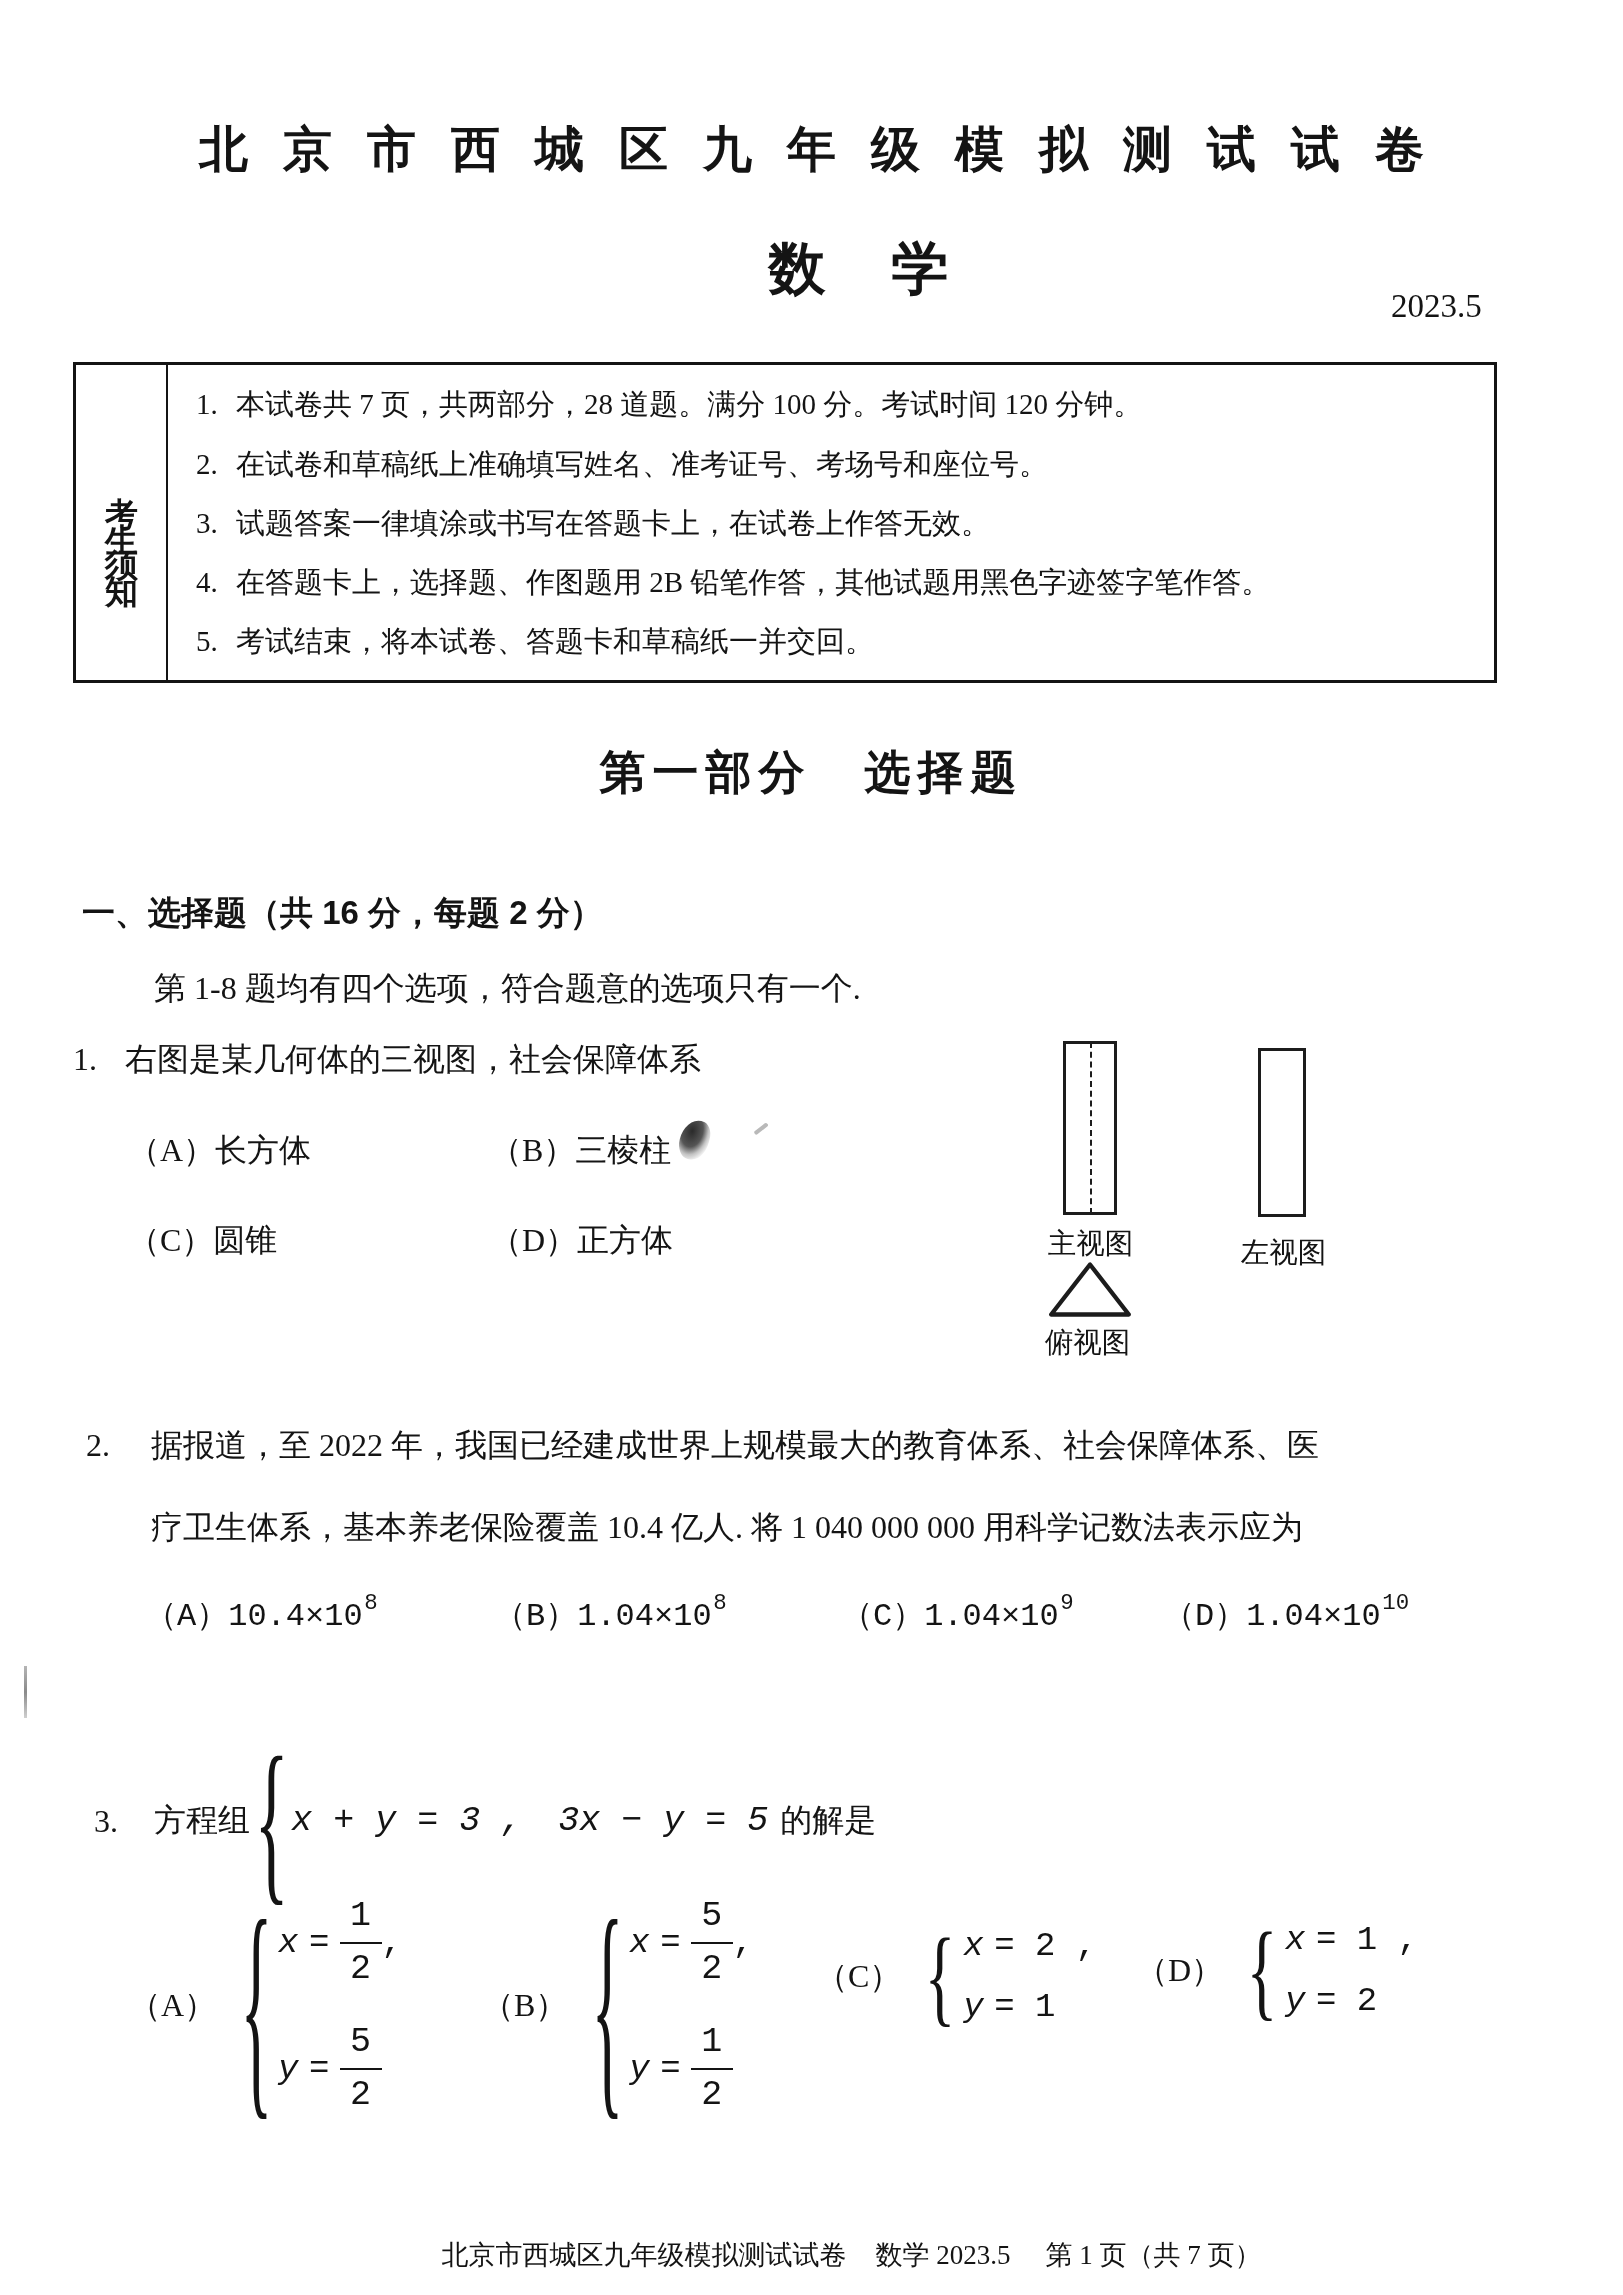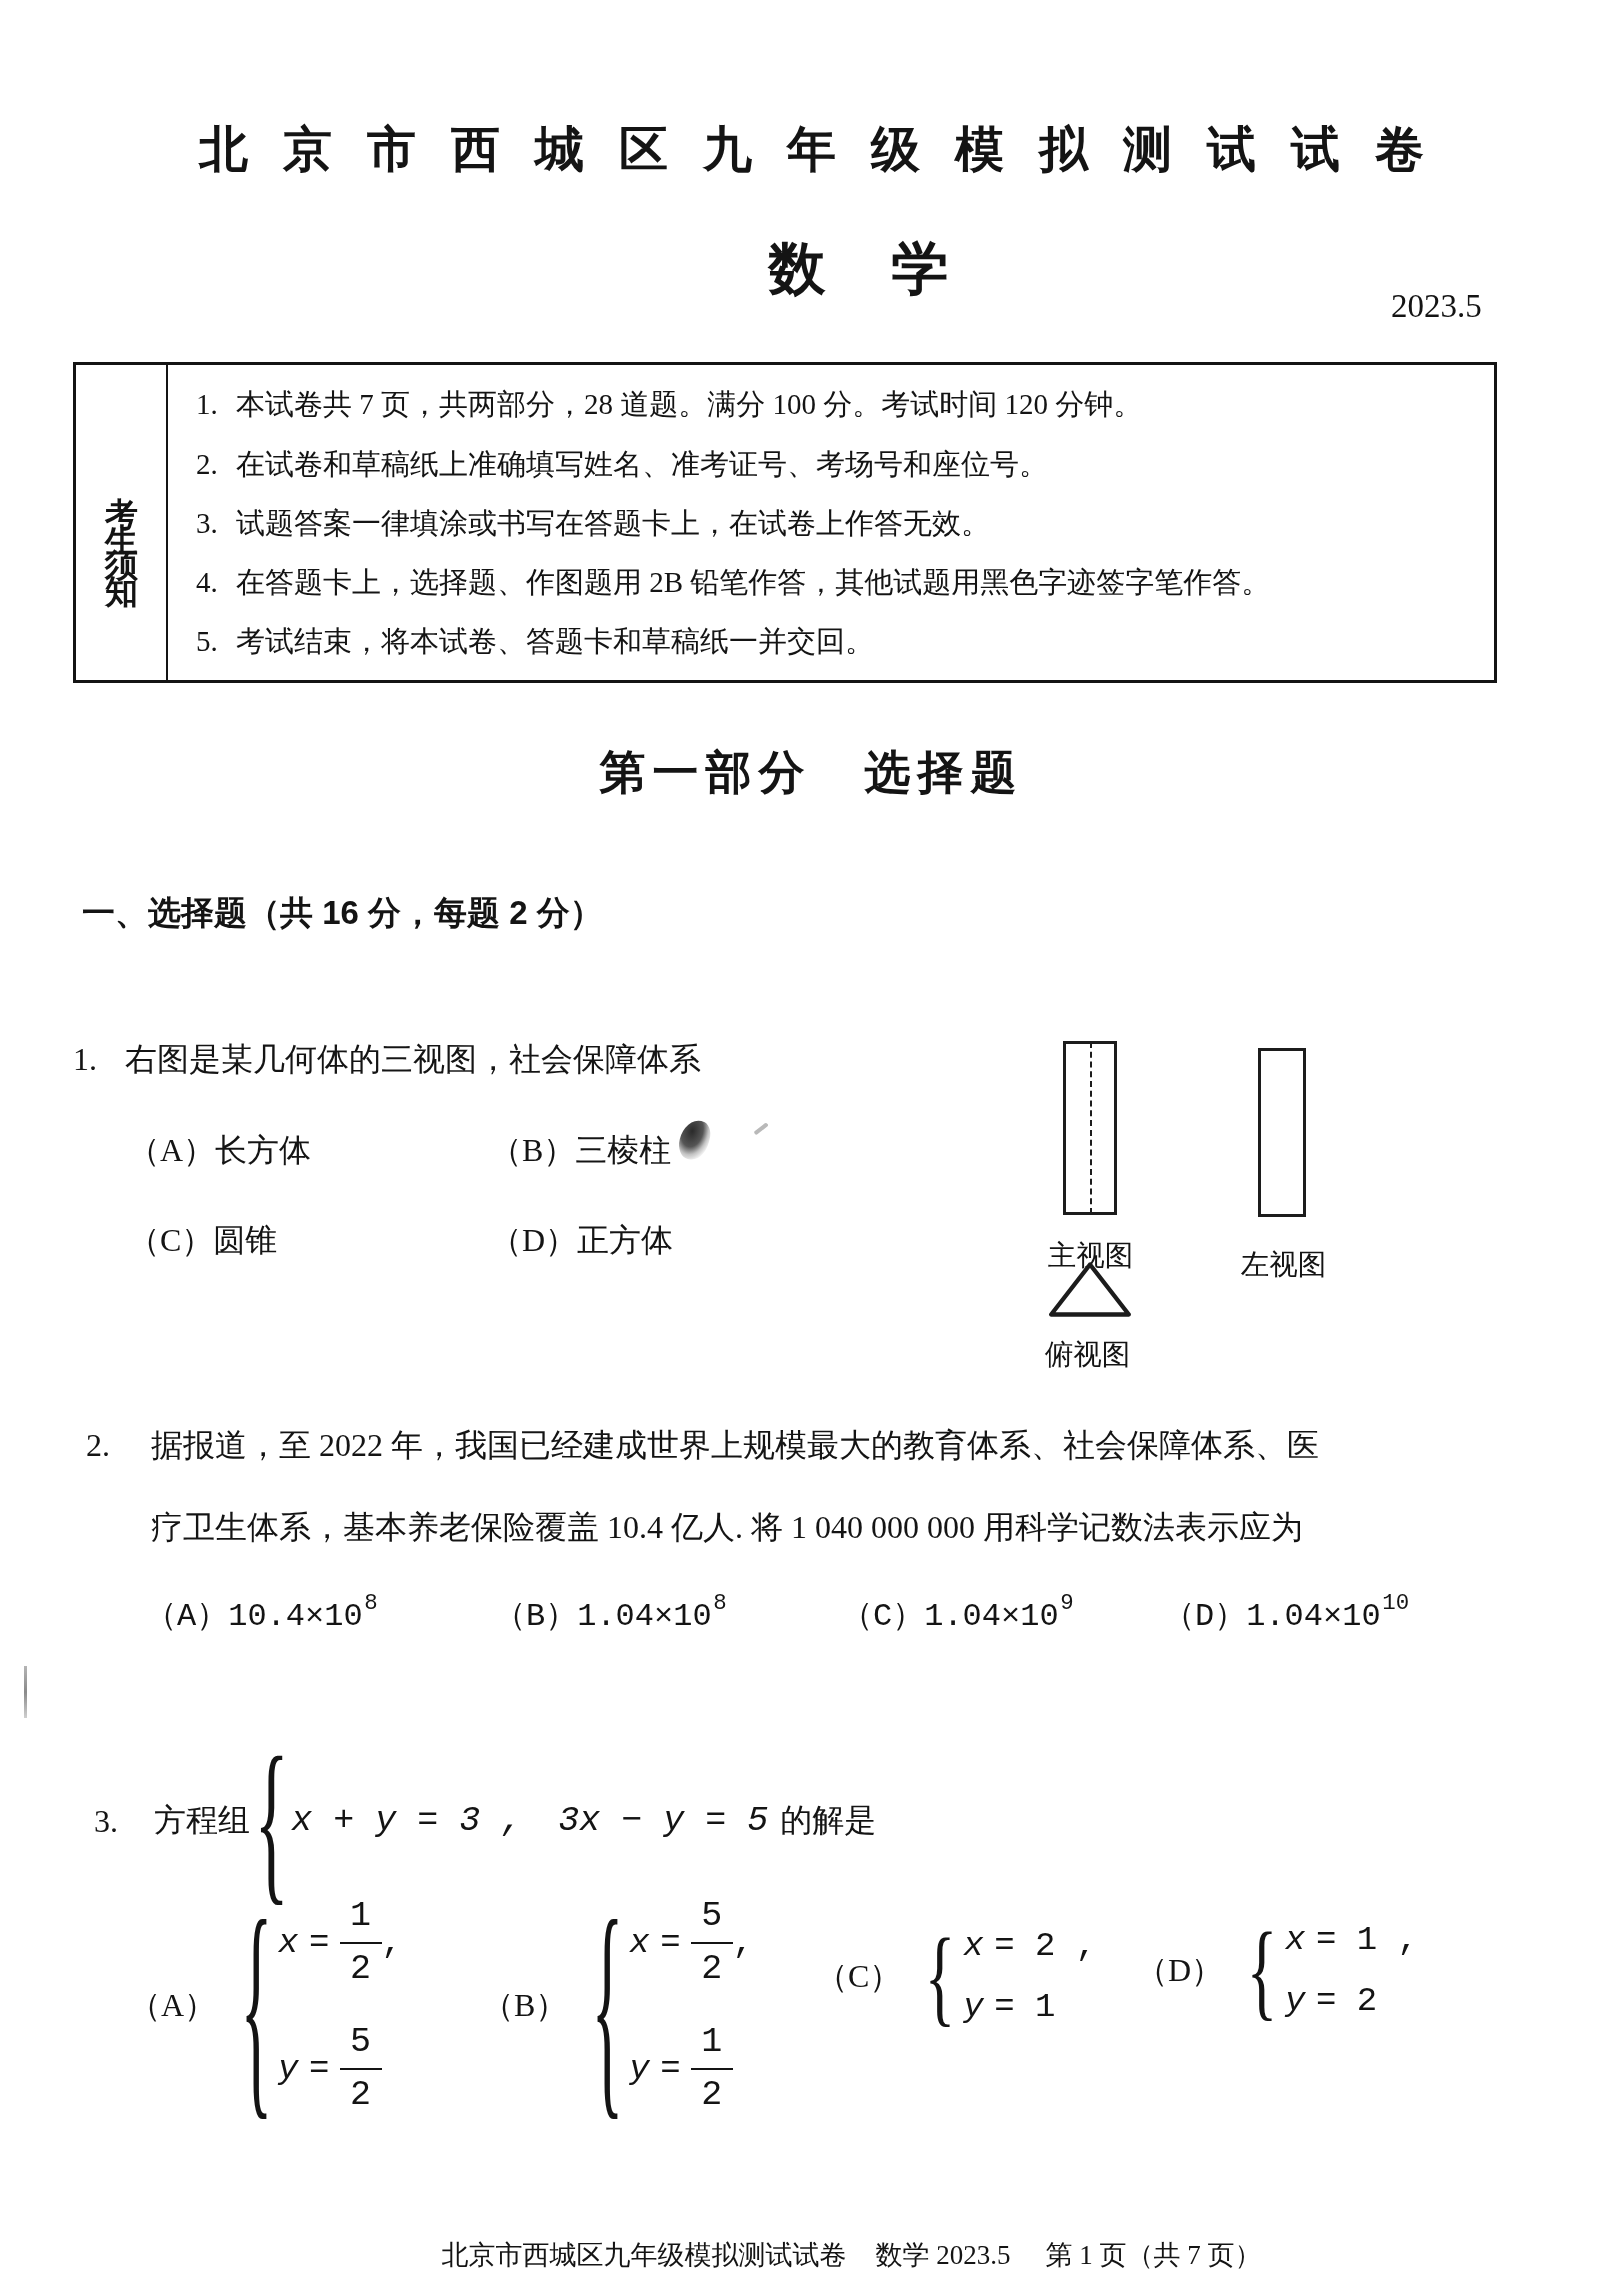--- a/index.html
+++ b/index.html
@@ -66,21 +66,21 @@
   .sec-note{top:967px;left:154px;font-size:32px;}
 
   
   .qline{font-size:32px;white-space:nowrap;}
   .qnum{display:inline-block;}
   .opt-label{font-size:32px;}
 
   
   .view-rect{border:3.5px solid #1c1c1c;background:#fff;box-sizing:border-box;}
   .dash-line{position:absolute;top:-1.7px;bottom:-1.7px;left:50%;border-left:2.6px dashed #1c1c1c;}
-  .view-label{font-size:28.5px;text-align:center;margin-top:12px;}
+  .view-label{font-size:28.5px;text-align:center;}
 
   
   .smudge{
     top:1120px;left:680px;width:29px;height:40px;
     background:radial-gradient(ellipse at 35% 30%, #2a2a2a 0%, #555 40%, rgba(120,120,120,.45) 60%, rgba(255,255,255,0) 80%);
     border-radius:60% 40% 55% 45%;
     transform:rotate(14deg);
   }
   .tick{
     top:1127px;left:753px;width:15.5px;height:3.5px;
@@ -140,20 +140,21 @@
       <div class="notice-item"><span class="n">1.</span><span>本试卷共 7 页，共两部分，28 道题。满分 100 分。考试时间 120 分钟。</span></div>
       <div class="notice-item"><span class="n">2.</span><span>在试卷和草稿纸上准确填写姓名、准考证号、考场号和座位号。</span></div>
       <div class="notice-item"><span class="n">3.</span><span>试题答案一律填涂或书写在答题卡上，在试卷上作答无效。</span></div>
       <div class="notice-item"><span class="n">4.</span><span>在答题卡上，选择题、作图题用 2B 铅笔作答，其他试题用黑色字迹签字笔作答。</span></div>
       <div class="notice-item"><span class="n">5.</span><span>考试结束，将本试卷、答题卡和草稿纸一并交回。</span></div>
     </div>
   </div>
 
   <div class="abs part-heading sans">第一部分　选择题</div>
   <div class="abs sec-title sans">一、选择题（共 16 分，每题 2 分）</div>
+  <div class="abs sec-note">第 1-8 题均有四个选项，符合题意的选项只有一个.</div>
 
   <div class="abs qline" style="top:1038px;left:73px;">
     <span class="qnum" style="min-width:52px;">1.</span><span>右图是某几何体的三视图，社会保障体系</span>
   </div>
   <div class="abs qline" style="top:1129px;left:128px;">
     <span class="opt-label">（A）</span><span>长方体</span>
   </div>
   <div class="abs qline" style="top:1129px;left:490px;">
     <span class="opt-label">（B）</span><span>三棱柱</span>
   </div>

